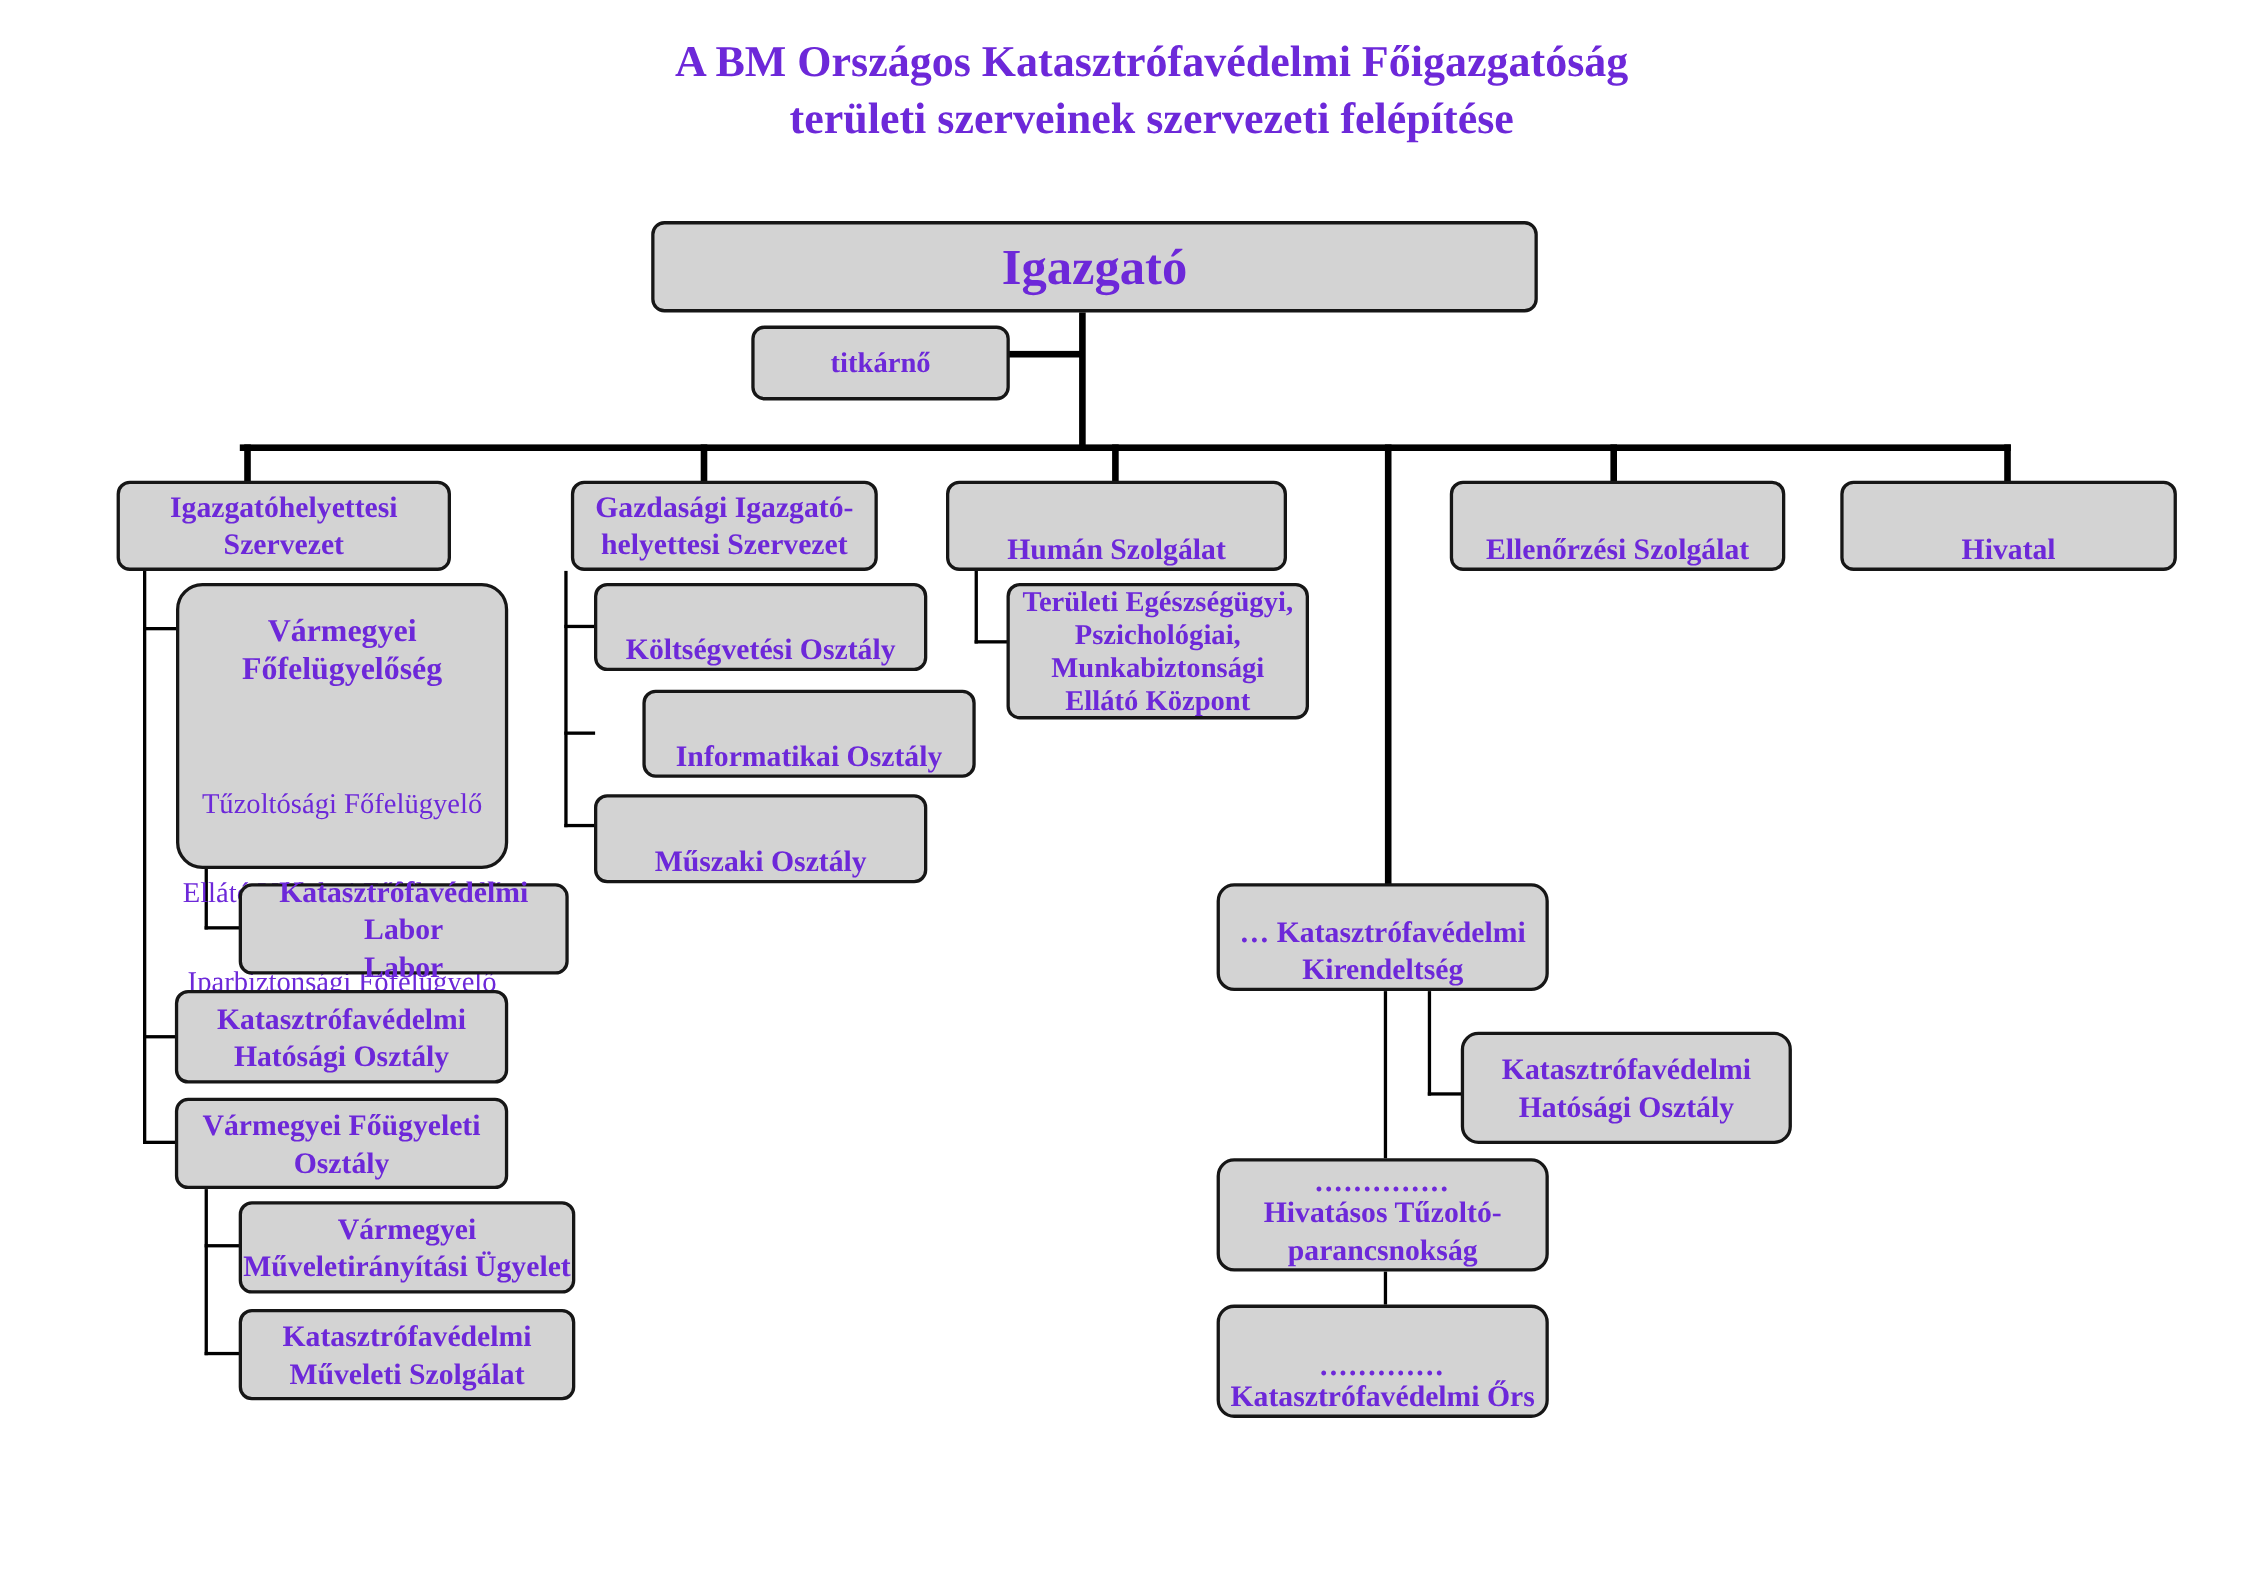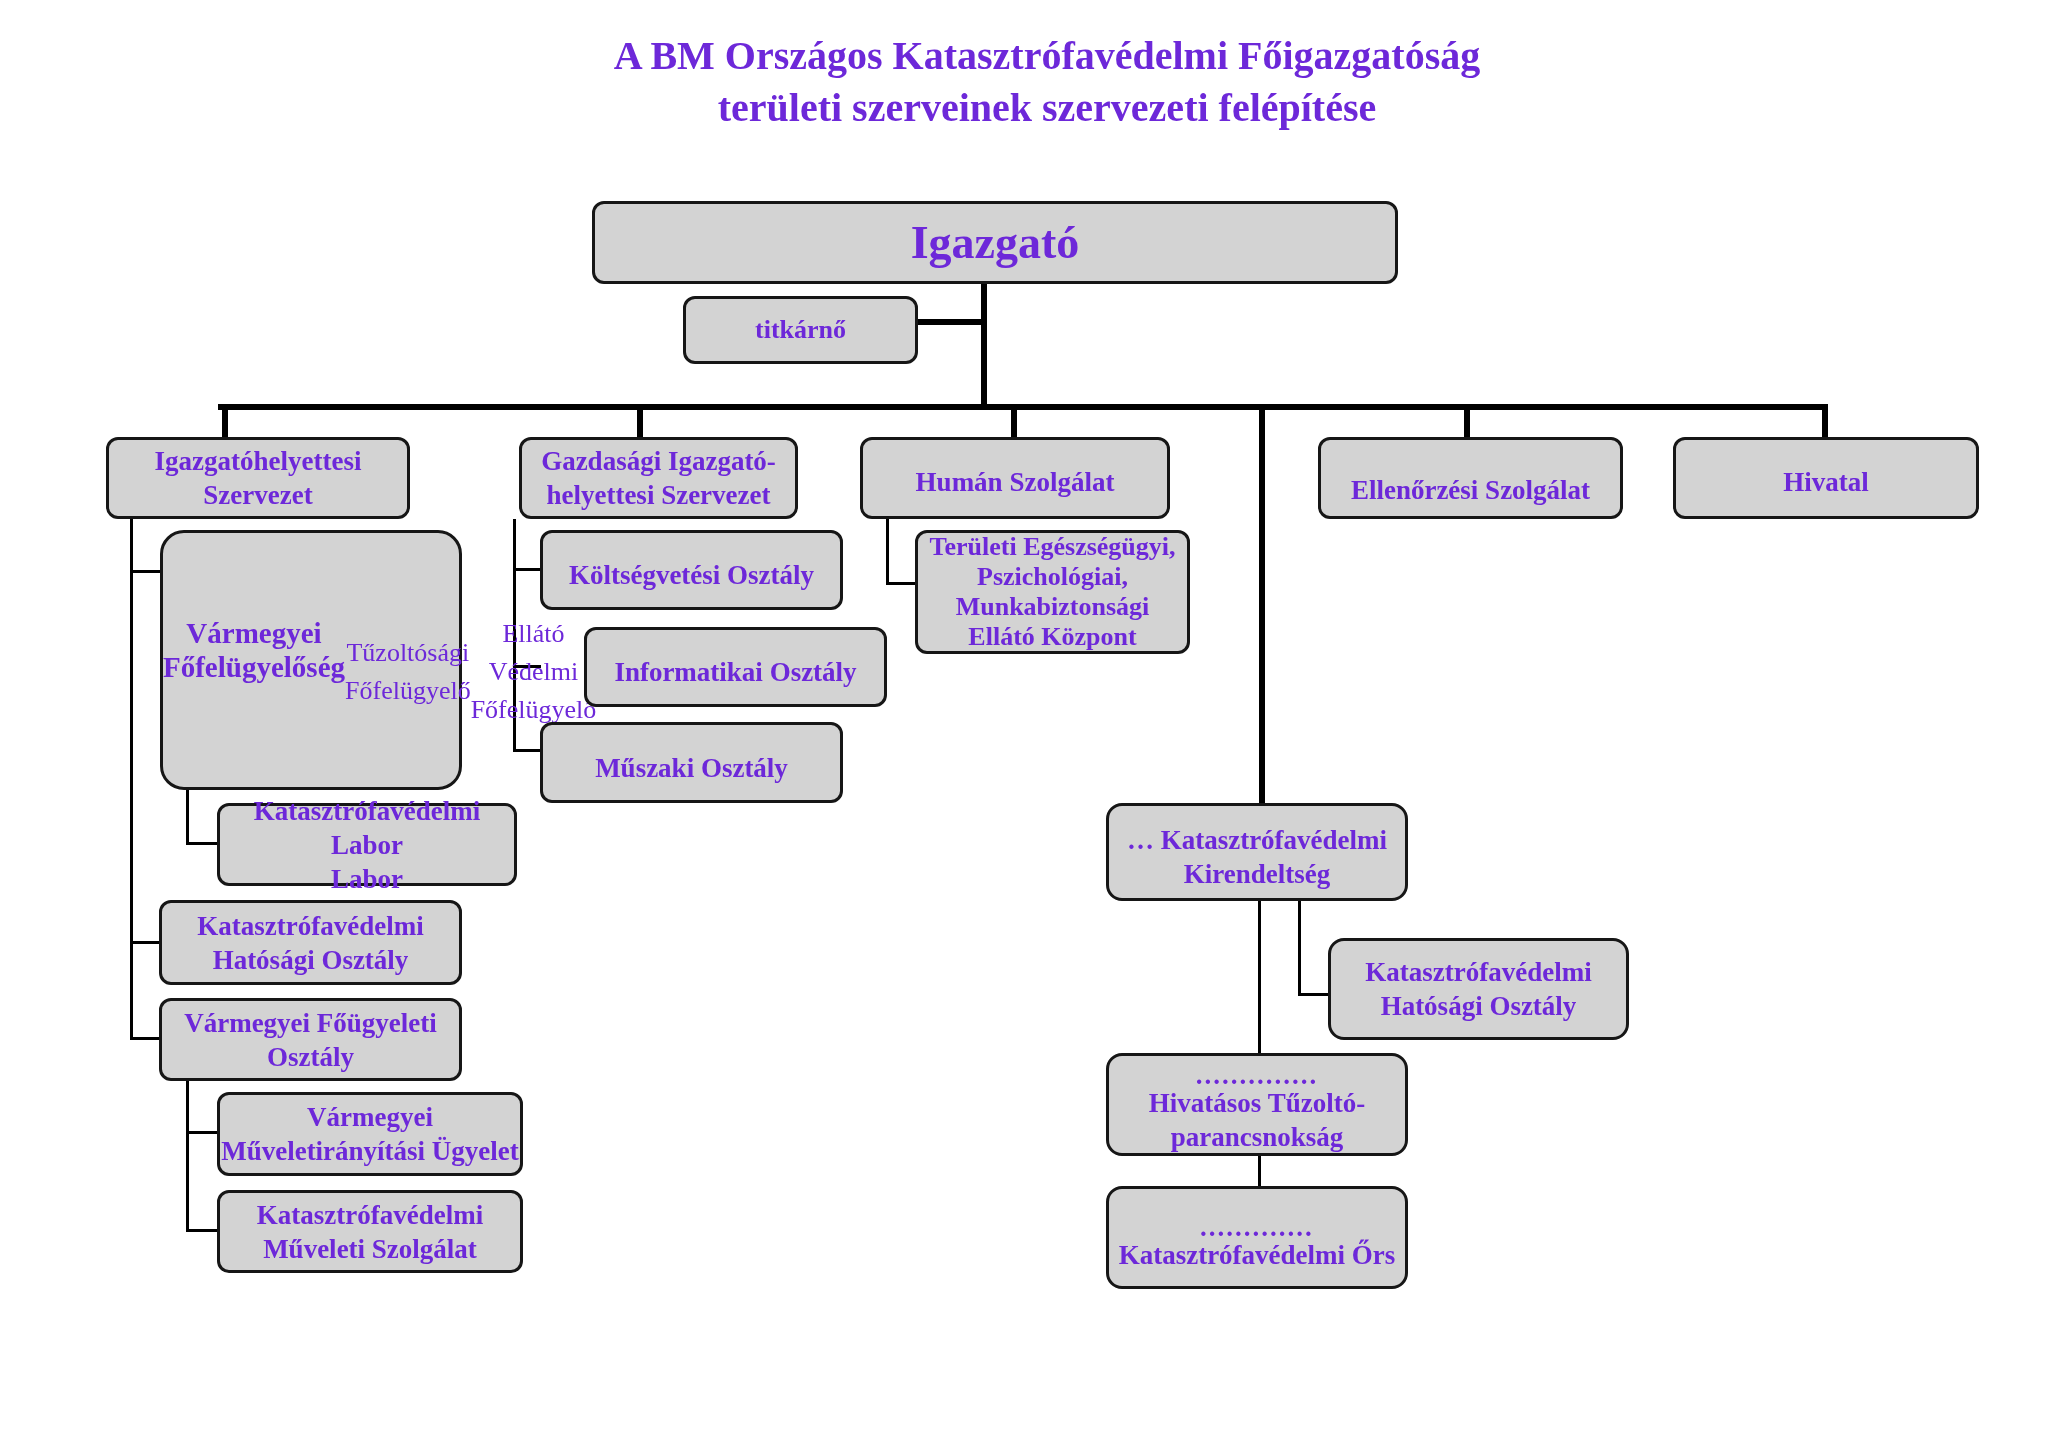--- a/index.html
+++ b/index.html
@@ -27,29 +27,31 @@
     box-sizing:border-box;
     display:flex;
     align-items:center;
     justify-content:center;
     text-align:center;
     font-weight:bold;
     font-size:27px;
     line-height:34px;
   }
   .box .label{white-space:pre-line;}
-  .box.top{align-items:center;}
+  .box.top{align-items:flex-end;}
   .line{position:absolute;background:#000;}
   .thin{background:#1a1a1a;}
   #igazgato{font-size:46px;}
   #titkarno{font-size:26px;}
   #fofelugyeloseg{
     border-radius:24px;
+    flex-direction:column;
     justify-content:flex-start;
     padding-top:24px;
+    gap:43px;
   }
   #fofelugyeloseg .sub{
     font-weight:normal;
     font-size:26px;
     line-height:38px;
     white-space:pre-line;
   }
   #fofelugyeloseg .head{font-size:29px;margin-bottom:44px;}
   #teruleti{font-size:26px;line-height:30px;}
   .kir{border-radius:16px;}

